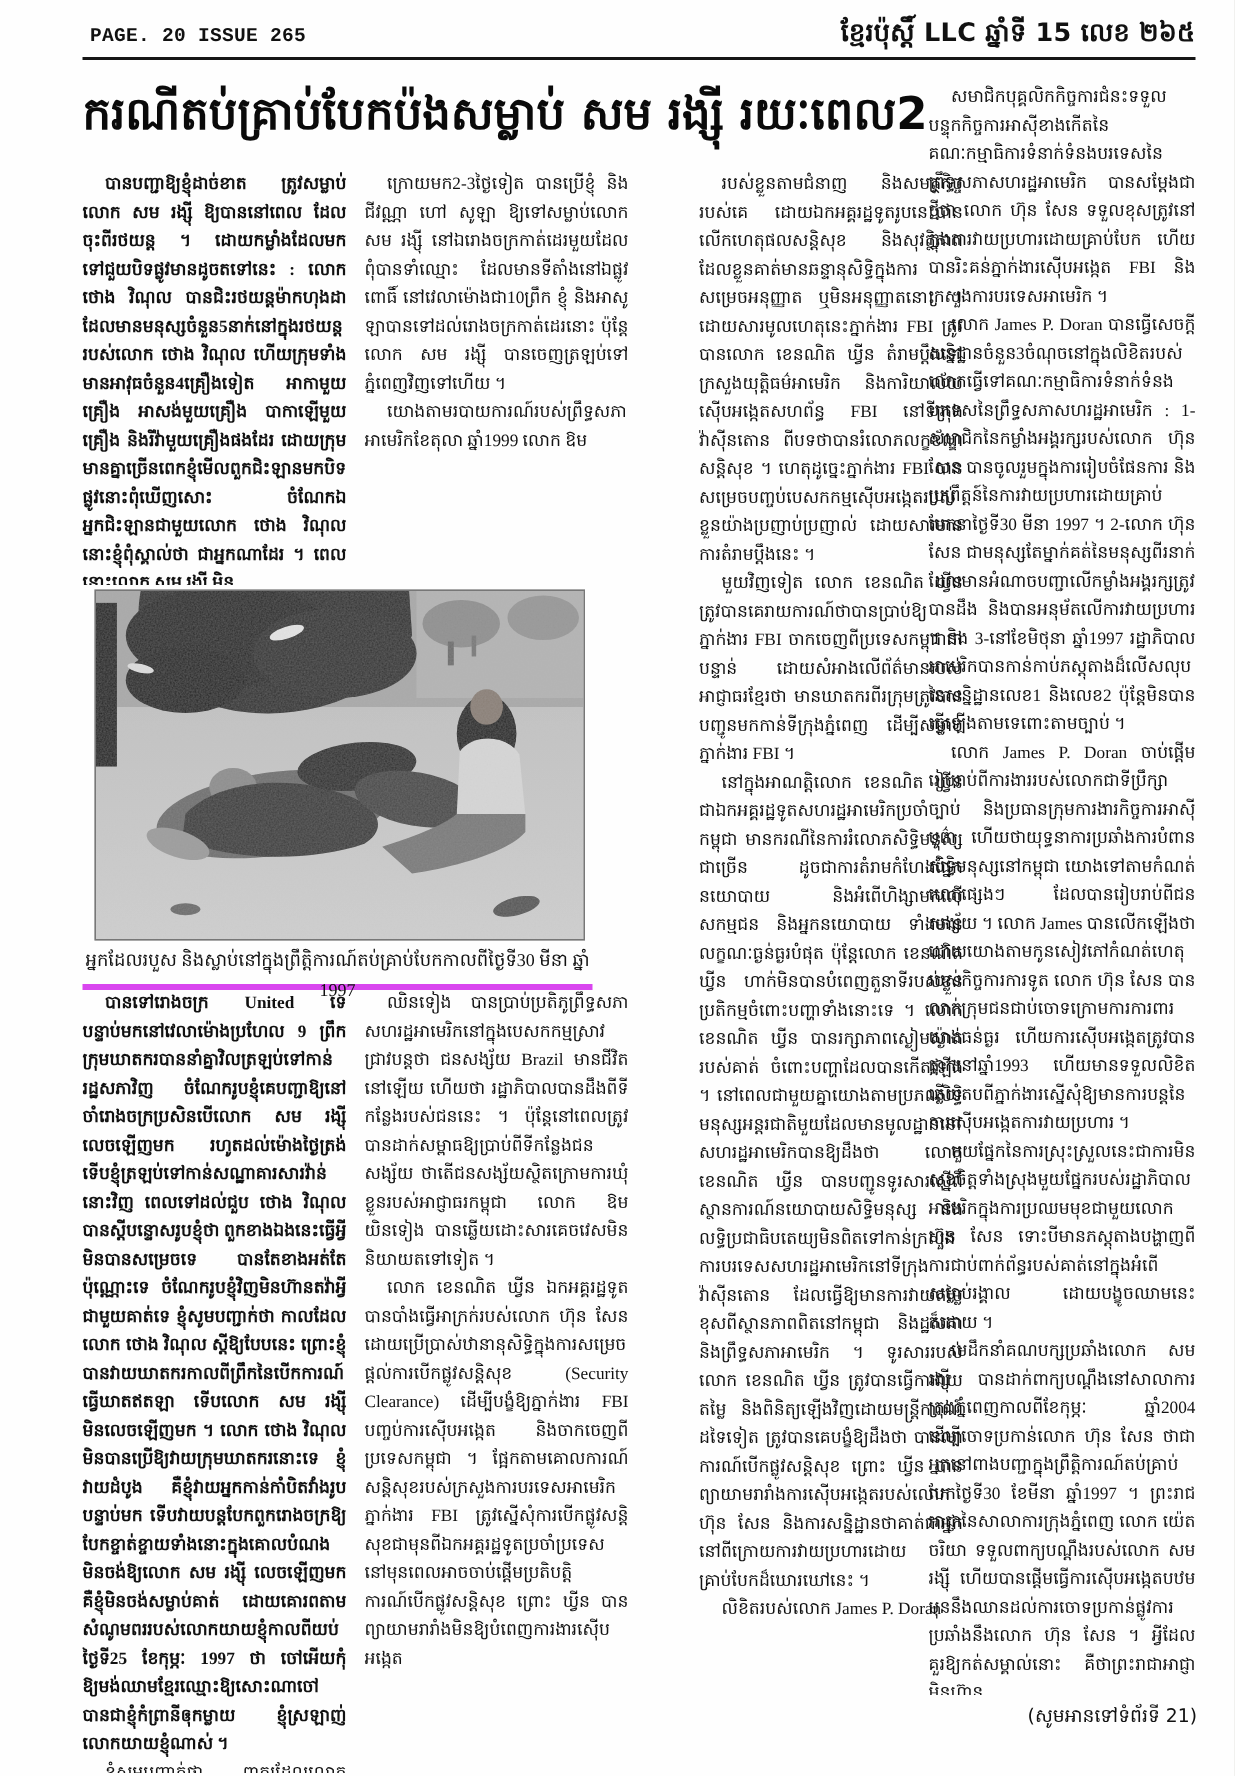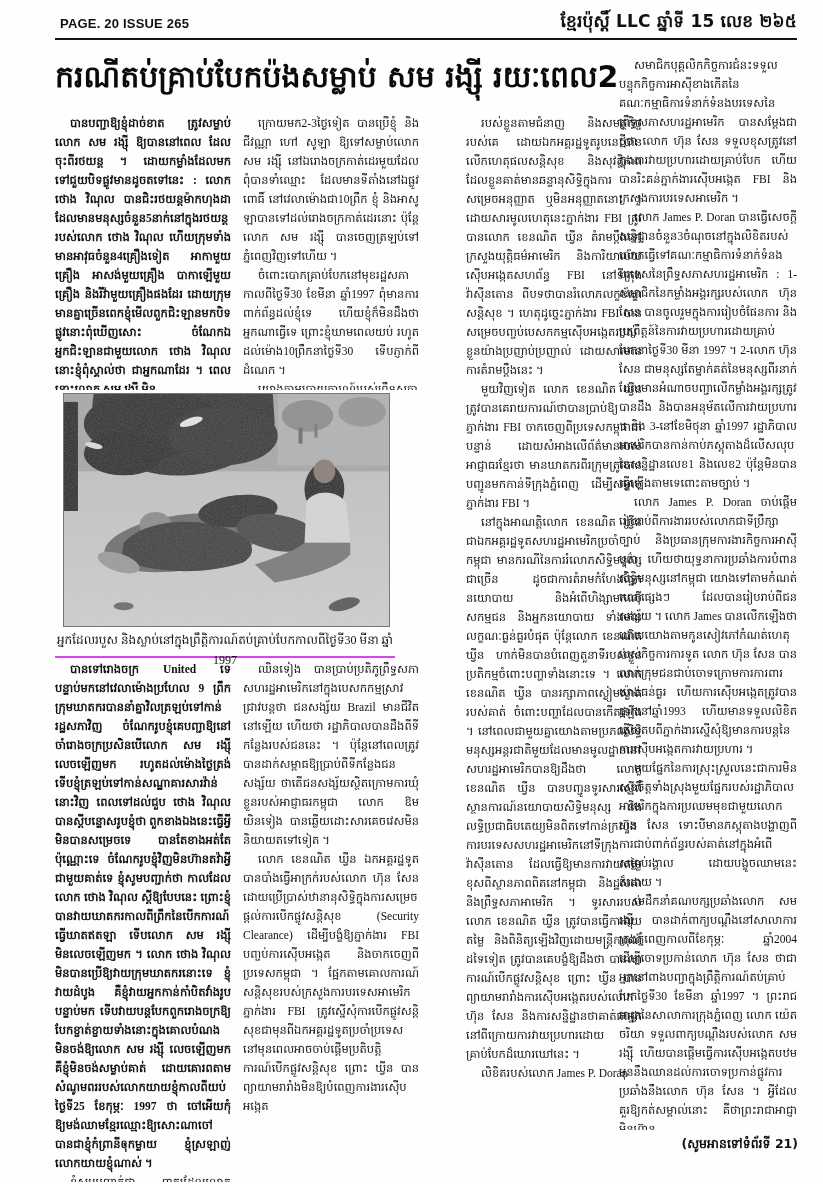--- a/index.html
+++ b/index.html
@@ -1,19 +1,19 @@
 <!DOCTYPE html>
 <html><head>
 <meta charset="utf-8">
 <style>
   html,body{margin:0;padding:0;background:#e8e8e4;}
   #page{position:relative;width:823px;height:1184px;background:#fefefe;margin:0 auto;
         font-family:"Liberation Serif","DejaVu Sans",serif;color:#111;overflow:hidden;}
   
-  .hdr{position:absolute;top:16px;font-family:Liberation Sans, sans-serif;
+  .hdr{position:absolute;top:16px;font-family:Liberation Mono, monospace;
        font-weight:bold;font-size:13px;letter-spacing:.2px;white-space:nowrap;}
   #hdr-page{left:60px;}
   #hdr-adv{left:232px;}
   #hdr-masthead{right:26px;top:10px;font-size:17px;font-family:"DejaVu Sans","Liberation Sans",sans-serif;}
   #hdr-rule{position:absolute;left:55px;top:38px;width:742px;height:2px;background:#161616;}
   
   #headline{position:absolute;left:55px;top:46px;width:562px;height:64px;
             font-family:"DejaVu Sans","Liberation Sans",sans-serif;font-weight:bold;
             font-size:30px;line-height:62px;color:#0a0a0a;white-space:nowrap;overflow:hidden;}
   
@@ -25,43 +25,42 @@
   #col3{left:431px;top:114px;width:176px;height:1058px;margin-left:35px;}
   #col4{left:619px;top:56px;width:178px;height:1074px;}
   #col1-bot{left:55px;top:660px;width:176px;height:522px;}
   #col2-bot{left:243px;top:660px;width:176px;height:522px;}
   
   #photo{position:absolute;left:63px;top:393px;width:327px;height:234px;
          border:1px solid #777;box-sizing:border-box;background:#b9b9b9;}
   #photo svg{display:block;width:100%;height:100%;}
   #caption{position:absolute;left:55px;top:630px;width:340px;height:24px;
            font-size:12px;line-height:20px;text-align:center;
-           border-bottom:2px solid #d946ef;padding-bottom:2px;}
+           border-bottom:4px solid #d946ef;padding-bottom:2px;}
   
   #continuation{position:absolute;left:598px;top:1136px;width:200px;
-                font-size:12.5px;font-weight:bold;text-align:right;
+                font-size:12.5px;font-weight:normal;text-align:right;
                 font-family:"DejaVu Sans","Liberation Sans",sans-serif;}
 </style>
 </head>
 <body>
 
 <div id="page">
 
   <div class="hdr" id="hdr-page">PAGE. 20  ISSUE 265</div>
   <div class="hdr" id="hdr-masthead">ខ្មែរប៉ុស្តិ៍ LLC ឆ្នាំទី 15 លេខ ២៦៥</div>
   <div id="hdr-rule"></div>
 
   <div id="headline">ករណីតប់គ្រាប់បែកប៉ងសម្លាប់ សម រង្ស៊ី រយៈពេល23ឆ្នាំ ឃាតក...</div>
 
   <div class="col" id="col1-top">
       <p class="para b">បានបញ្ជាឱ្យខ្ញុំដាច់ខាត ត្រូវសម្លាប់លោក សម រង្ស៊ី ឱ្យបាននៅពេល ដែលចុះពីរថយន្ត ។ ដោយកម្លាំងដែលមកទៅជួយបិទផ្លូវមានដូចតទៅនេះ : លោក ថោង វិណុល បានជិះរថយន្តម៉ាកហុងដា ដែលមានមនុស្សចំនួន5នាក់នៅក្នុងរថយន្តរបស់លោក ថោង វិណុល ហើយក្រុមទាំងមានអាវុធចំនួន4គ្រឿងទៀត អាកាមួយគ្រឿង អាសង់មួយគ្រឿង បាកាឡើមួយគ្រឿង និងរីវ៉ាមួយគ្រឿងផងដែរ ដោយក្រុមមានគ្នាច្រើនពេកខ្ញុំមើលពួកជិះឡានមកបិទផ្លូវនោះពុំឃើញសោះ ចំណែកឯអ្នកជិះឡានជាមួយលោក ថោង វិណុល នោះខ្ញុំពុំស្គាល់ថា ជាអ្នកណាដែរ ។ ពេលនោះលោក សម រង្ស៊ី មិន</p>
     </div>
   <div class="col" id="col2-top">
       <p class="para">ក្រោយមក2-3ថ្ងៃទៀត បានប្រើខ្ញុំ និង ជីវណ្ណា ហៅ សូឡា ឱ្យទៅសម្លាប់លោក សម រង្ស៊ី នៅឯរោងចក្រកាត់ដេរមួយដែលពុំបានទាំឈ្មោះ ដែលមានទីតាំងនៅឯផ្លូវពោធិ៍ នៅវេលាម៉ោងជា10ព្រឹក ខ្ញុំ និងអាសូឡាបានទៅដល់រោងចក្រកាត់ដេរនោះ ប៉ុន្តែលោក សម រង្ស៊ី បានចេញត្រឡប់ទៅភ្នំពេញវិញទៅហើយ ។</p>
-      <p class="para">ចំពោះបោកគ្រាប់បែកនៅមុខរដ្ឋសភាកាលពីថ្ងៃទី30 ខែមីនា ឆ្នាំ1997 ពុំមានការពាក់ព័ន្ធដល់ខ្ញុំទេ ហើយខ្ញុំក៏មិនដឹងថា អ្នកណាធ្វើទេ ព្រោះខ្ញុំឃាមពេលយប់ រហូតដល់ម៉ោង10ព្រឹកនាថ្ងៃទី30 ទើបភ្ញាក់ពីដំណេក ។</p>
       <p class="para">យោងតាមរបាយការណ៍របស់ព្រឹទ្ធសភាអាមេរិកខែតុលា ឆ្នាំ1999 លោក ឱម</p>
     </div>
   <div class="col" id="col3">
       <p class="para">របស់ខ្លួនតាមជំនាញ និងសមត្ថកិច្ចរបស់គេ ដោយឯកអគ្គរដ្ឋទូតរូបនេះបានលើកហេតុផលសន្តិសុខ និងសុវត្ថិភាពដែលខ្លួនគាត់មានឆន្ទានុសិទ្ធិក្នុងការសម្រេចអនុញ្ញាត ឬមិនអនុញ្ញាតនោះ ។ ដោយសារមូលហេតុនេះភ្នាក់ងារ FBI ត្រូវបានលោក ខេនណិត ឃ្វីន តំរាមប្តឹងទៅក្រសួងយុត្តិធម៌អាមេរិក និងការិយាល័យស៊ើបអង្កេតសហព័ន្ធ FBI នៅទីក្រុងវ៉ាស៊ីនតោន ពីបទថាបានរំលោភលក្ខខ័ណ្ឌសន្តិសុខ ។ ហេតុដូច្នេះភ្នាក់ងារ FBI បានសម្រេចបញ្ចប់បេសកកម្មស៊ើបអង្កេតរបស់ខ្លួនយ៉ាងប្រញាប់ប្រញាល់ ដោយសារមានការតំរាមប្តឹងនេះ ។</p>
       <p class="para">មួយវិញទៀត លោក ខេនណិត ឃ្វីន ត្រូវបានគេរាយការណ៍ថាបានប្រាប់ឱ្យភ្នាក់ងារ FBI ចាកចេញពីប្រទេសកម្ពុជាជាបន្ទាន់ ដោយសំអាងលើព័ត៌មានរបស់អាជ្ញាធរខ្មែរថា មានឃាតករពីរក្រុមត្រូវបានបញ្ជូនមកកាន់ទីក្រុងភ្នំពេញ ដើម្បីសម្លាប់ភ្នាក់ងារ FBI ។</p>
       <p class="para">នៅក្នុងអាណត្តិលោក ខេនណិត ឃ្វីន ជាឯកអគ្គរដ្ឋទូតសហរដ្ឋអាមេរិកប្រចាំកម្ពុជា មានករណីនៃការរំលោភសិទ្ធិមនុស្សជាច្រើន ដូចជាការតំរាមកំហែងផ្នែកនយោបាយ និងអំពើហិង្សាមកលើសកម្មជន និងអ្នកនយោបាយ ទាំងមានលក្ខណៈធ្ងន់ធ្ងរបំផុត ប៉ុន្តែលោក ខេនណិត ឃ្វីន ហាក់មិនបានបំពេញតួនាទីរបស់ខ្លួនប្រតិកម្មចំពោះបញ្ហាទាំងនោះទេ ។ លោក ខេនណិត ឃ្វីន បានរក្សាភាពស្ងៀមស្ងាត់របស់គាត់ ចំពោះបញ្ហាដែលបានកើតឡើង ។ នៅពេលជាមួយគ្នាយោងតាមប្រភពសិទ្ធិមនុស្សអន្តរជាតិមួយដែលមានមូលដ្ឋាននៅសហរដ្ឋអាមេរិកបានឱ្យដឹងថា លោក ខេនណិត ឃ្វីន បានបញ្ជូនទូរសារស្នើពីស្ថានការណ៍នយោបាយសិទ្ធិមនុស្ស និងលទ្ធិប្រជាធិបតេយ្យមិនពិតទៅកាន់ក្រសួងការបរទេសសហរដ្ឋអាមេរិកនៅទីក្រុងវ៉ាស៊ីនតោន ដែលធ្វើឱ្យមានការវាយតម្លៃខុសពីស្ថានភាពពិតនៅកម្ពុជា និងដ្ឋសភា និងព្រឹទ្ធសភាអាមេរិក ។ ទូរសាររបស់លោក ខេនណិត ឃ្វីន ត្រូវបានធ្វើការវាយតម្លៃ និងពិនិត្យឡើងវិញដោយមន្ត្រីការណ៍ដទៃទៀត ត្រូវបានគេបង្ខំឱ្យដឹងថា បានលាការណ៍បើកផ្លូវសន្តិសុខ ព្រោះ ឃ្វីន បានព្យាយាមរារាំងការស៊ើបអង្កេតរបស់លោក ហ៊ុន សែន និងការសន្និដ្ឋានថាគាត់ជាអ្នកនៅពីក្រោយការវាយប្រហារដោយគ្រាប់បែកដ៏ឃោរឃៅនេះ ។</p>
       <p class="para">លិខិតរបស់លោក James P. Doran</p>
     </div>
   <div class="col" id="col4">
       <p class="para">សមាជិកបុគ្គលិកកិច្ចការជំនះទទួលបន្ទុកកិច្ចការអាស៊ីខាងកើតនៃគណៈកម្មាធិការទំនាក់ទំនងបរទេសនៃព្រឹទ្ធសភាសហរដ្ឋអាមេរិក បានសម្តែងជាថ្មីថា លោក ហ៊ុន សែន ទទួលខុសត្រូវនៅក្នុងការវាយប្រហារដោយគ្រាប់បែក ហើយបានរិះគន់ភ្នាក់ងារស៊ើបអង្កេត FBI និងក្រសួងការបរទេសអាមេរិក ។</p>

